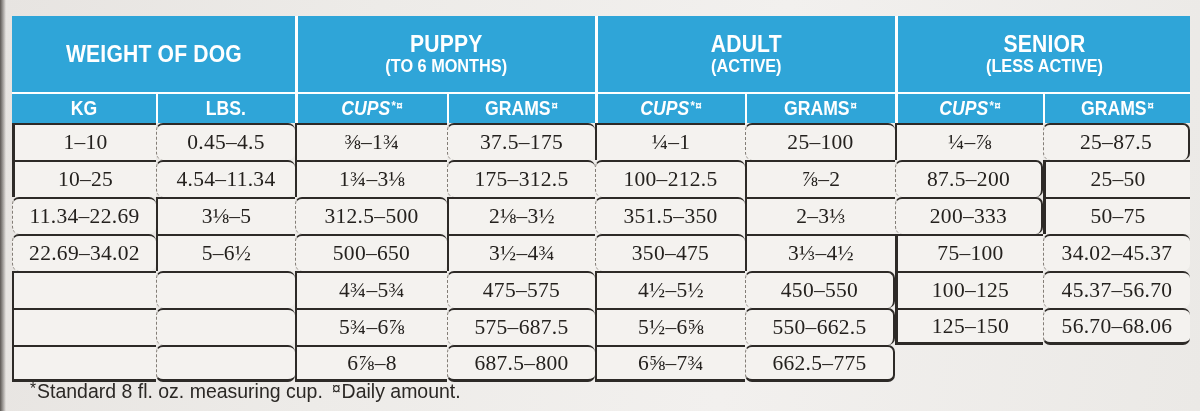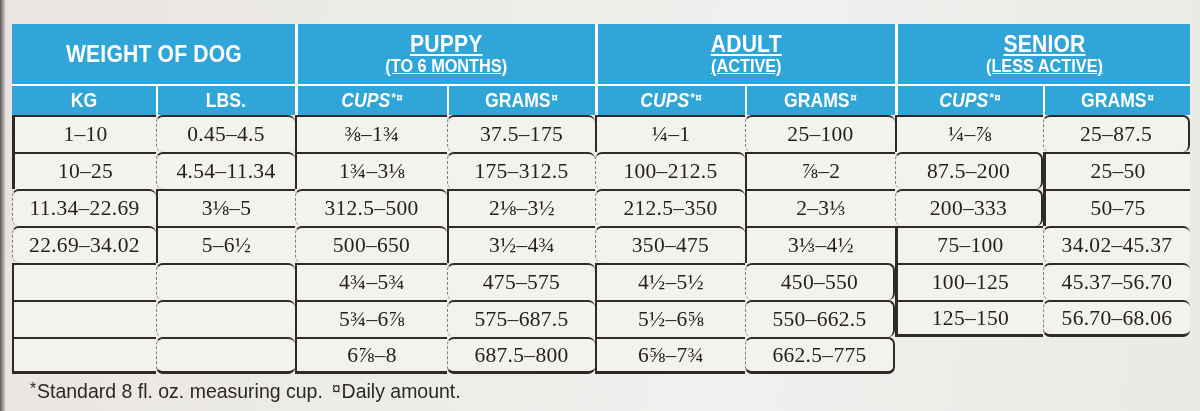--- a/index.html
+++ b/index.html
@@ -12,29 +12,29 @@
   .canvas{
     position:relative;width:1200px;height:411px;overflow:hidden;
     background:linear-gradient(100deg,#e7e4e1 0%,#edebe8 30%,#f2f0ee 62%,#ebe9e6 100%);
     font-family:"Liberation Sans",sans-serif;
   }
   .left-shadow{
     position:absolute;left:0;top:0;width:6px;height:100%;
     background:linear-gradient(to right,rgba(45,40,36,0.75),rgba(45,40,36,0));
   }
   .ftable{position:absolute;left:12px;top:16px;width:1178px;}
-  .group-row{display:grid;grid-template-columns:283px 300px 300px 295px;height:60px;margin-top:8px;}
+  .group-row{display:grid;grid-template-columns:283px 300px 300px 295px;height:76px;}
   .sub-row{display:grid;grid-template-columns:144px 139px 152px 148px 150px 150px 148px 147px;height:31px;}
   .body-grid{display:grid;grid-template-columns:144px 139px 152px 148px 150px 150px 148px 147px;grid-auto-rows:37px;}
   .gcell,.scell{
     background:var(--header-blue);color:#fff;
     display:flex;align-items:center;justify-content:center;
     box-sizing:border-box;text-align:center;
   }
-  .gcell + .gcell{border-left:3px solid #fff;text-decoration:underline;}
+  .gcell + .gcell{border-left:3px solid #fff;}
   .scell{border-top:2px solid #fff;font-weight:bold;font-size:20px;}
   .scell + .scell{border-left:2px solid #fff;}
   .scell:nth-child(3),.scell:nth-child(5),.scell:nth-child(7){border-left:3px solid #fff;font-style:italic;}
   .cond{transform:scaleX(0.88);transform-origin:50% 50%;white-space:nowrap;}
   .gtitle{font-weight:bold;font-size:24px;line-height:1.05;letter-spacing:0.2px;}
   .gsub{font-weight:bold;font-size:18.5px;line-height:1.1;}
   .hmark{font-size:13px;position:relative;top:-5px;letter-spacing:1px;margin-left:1px;}
   .bcell{
     background:var(--paper);box-sizing:border-box;
     display:flex;align-items:center;justify-content:center;
@@ -133,21 +133,21 @@
       <div class="bcell c4">175–312.5</div>
       <div class="bcell c6">100–212.5</div>
       <div class="bcell c7">⅞–2</div>
       <div class="bcell c8">87.5–200</div>
 
       <div class="bcell c1">25–50</div>
       <div class="bcell c2">11.34–22.69</div>
       <div class="bcell c3">3⅛–5</div>
       <div class="bcell c4">312.5–500</div>
       <div class="bcell c5">2⅛–3½</div>
-      <div class="bcell c6">212.5–350</div>
+      <div class="bcell c6">351.5–350</div>
       <div class="bcell c7">2–3⅓</div>
       <div class="bcell c8">200–333</div>
 
       <div class="bcell c1">50–75</div>
       <div class="bcell c2">22.69–34.02</div>
       <div class="bcell c3">5–6½</div>
       <div class="bcell c4">500–650</div>
       <div class="bcell c5">3½–4¾</div>
       <div class="bcell c6">350–475</div>
       <div class="bcell c7">3⅓–4½</div>

